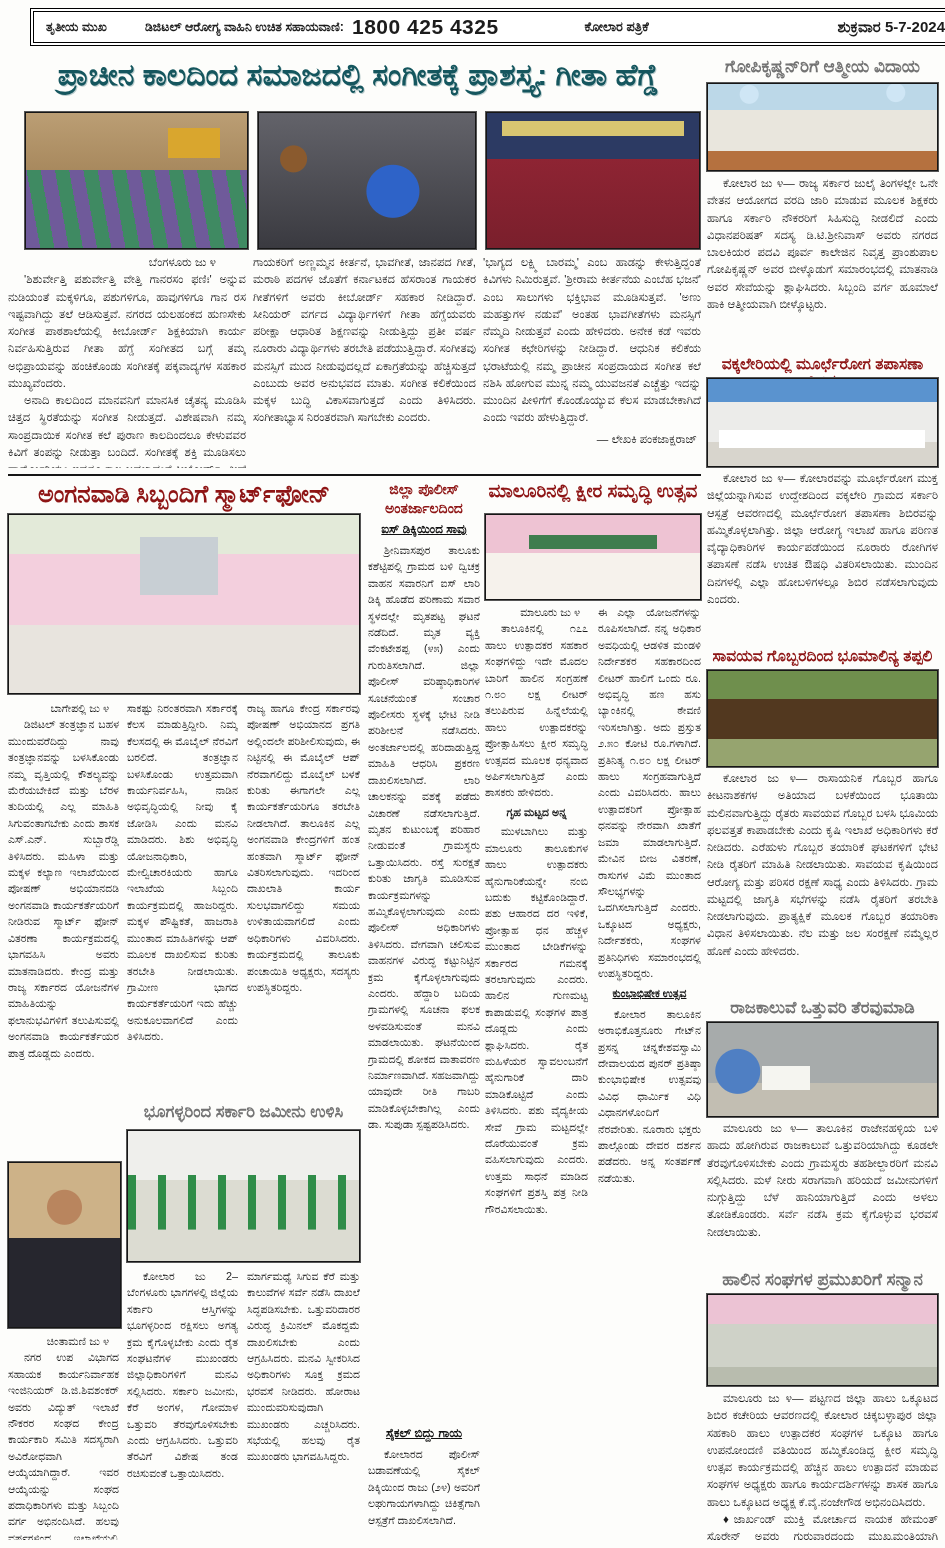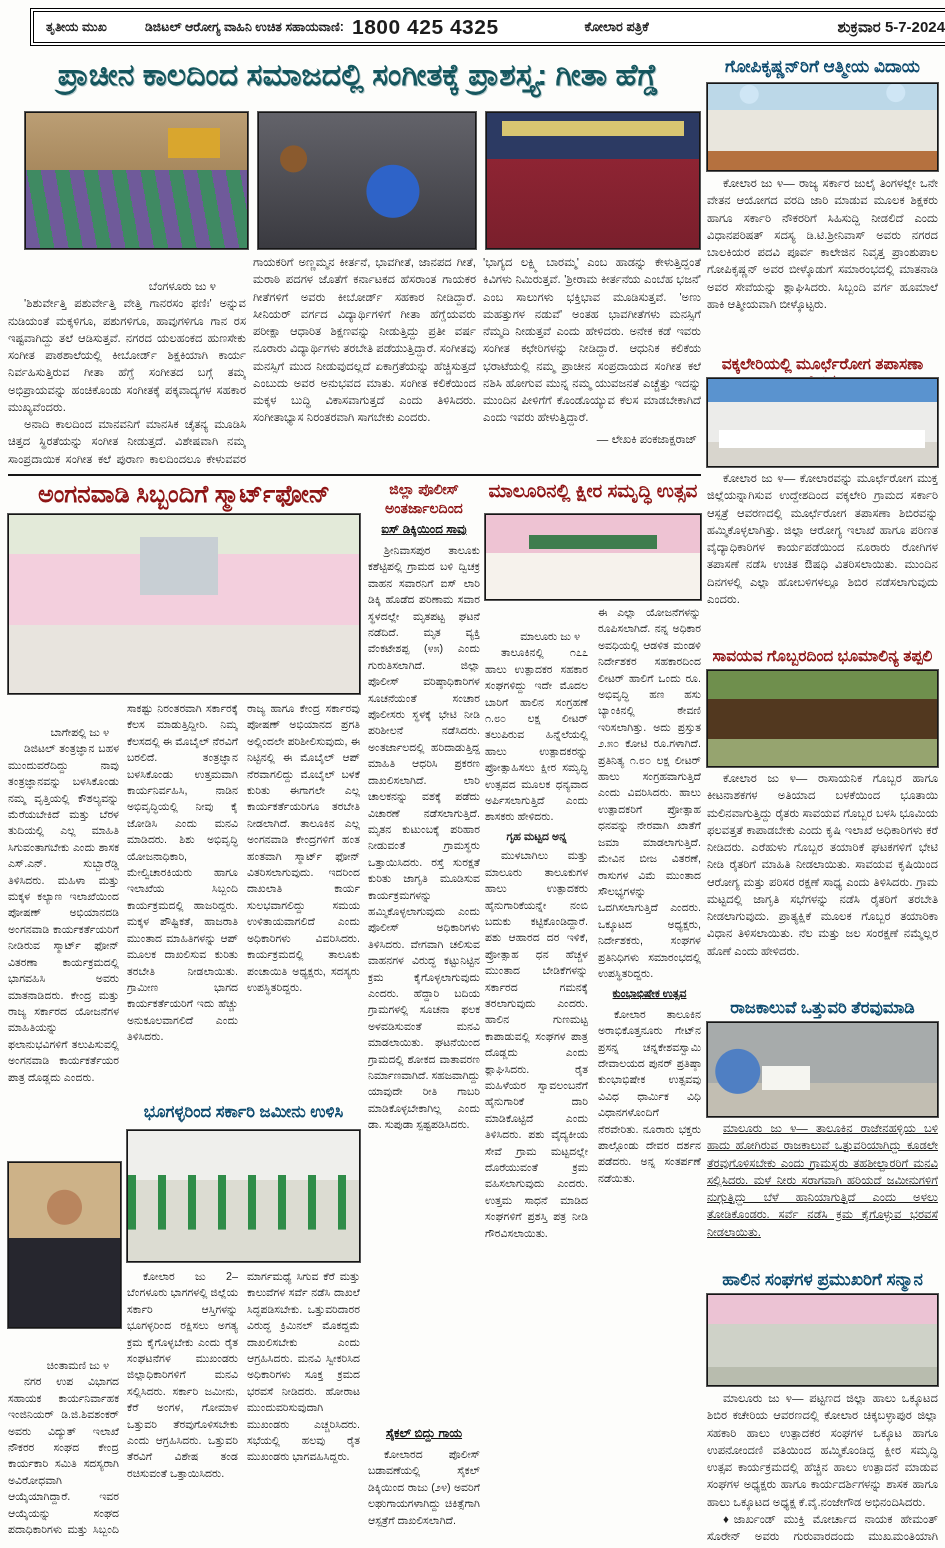--- a/index.html
+++ b/index.html
@@ -10,27 +10,27 @@
   .masthead{display:flex;align-items:center;border:4px double #000;background:#fff;
             padding:0 12px;box-sizing:border-box;}
   .mh-label{font-weight:bold;font-size:12.5px;}
   .mh-help{font-weight:bold;font-size:12.5px;margin-left:38px;}
   .mh-num{font-weight:bold;font-size:21px;letter-spacing:.5px;margin-left:8px;font-family:"Liberation Sans",sans-serif;}
   .mh-paper{font-weight:bold;font-size:13px;margin-left:86px;}
   .mh-date{font-weight:bold;font-size:15px;margin-left:auto;}
   .hl-teal{color:#15565e;font-weight:bold;text-align:center;line-height:1.15;
            text-shadow:1px 1px 0 rgba(21,86,94,.28);}
   .hl-red{color:#8e1515;font-weight:bold;text-align:center;line-height:1.12;}
-  .hl-blue{color:#0c4a6e;font-weight:bold;text-align:center;line-height:1.12;}
+  .hl-blue{color:#737373;font-weight:bold;text-align:center;line-height:1.12;}
   .kicker{color:#8e1515;font-weight:bold;text-align:center;line-height:1.15;}
   .subline{font-weight:bold;text-decoration:underline;text-align:center;color:#111;}
   .photo{border:1px solid #161616;box-shadow:0 0 0 1px #555;box-sizing:border-box;}
   .col{font-size:11.5px;line-height:1.5;text-align:justify;overflow:hidden;}
   .ncol{font-size:10.8px;line-height:1.52;text-align:justify;overflow:hidden;}
-  .dateline{text-align:right;padding-right:30px;font-size:11.5px;margin-top:24px;}
+  .dateline{text-align:right;padding-right:30px;font-size:11.5px;}
   .para{text-indent:16px;}
   .sig{font-weight:normal;text-align:right;padding-right:4px;margin-top:4px;}
   .rule{border-top:2px solid #161616;}
   .boldsub{font-weight:bold;text-align:center;}
 </style>
 </head>
 <body>
 
 <div id="page">
 
@@ -93,21 +93,21 @@
        background:linear-gradient(180deg,#6f8f4d 0 30%, #52381f 30% 72%, #96a46f 72%);"></div>
   <div class="abs col" style="left:707px;top:770px;width:231px;height:226px;">
     <div class="para">ಕೋಲಾರ ಜು ೪— ರಾಸಾಯನಿಕ ಗೊಬ್ಬರ ಹಾಗೂ ಕೀಟನಾಶಕಗಳ ಅತಿಯಾದ ಬಳಕೆಯಿಂದ ಭೂತಾಯಿ ಮಲಿನವಾಗುತ್ತಿದ್ದು ರೈತರು ಸಾವಯವ ಗೊಬ್ಬರ ಬಳಸಿ ಭೂಮಿಯ ಫಲವತ್ತತೆ ಕಾಪಾಡಬೇಕು ಎಂದು ಕೃಷಿ ಇಲಾಖೆ ಅಧಿಕಾರಿಗಳು ಕರೆ ನೀಡಿದರು. ಎರೆಹುಳು ಗೊಬ್ಬರ ತಯಾರಿಕೆ ಘಟಕಗಳಿಗೆ ಭೇಟಿ ನೀಡಿ ರೈತರಿಗೆ ಮಾಹಿತಿ ನೀಡಲಾಯಿತು. ಸಾವಯವ ಕೃಷಿಯಿಂದ ಆರೋಗ್ಯ ಮತ್ತು ಪರಿಸರ ರಕ್ಷಣೆ ಸಾಧ್ಯ ಎಂದು ತಿಳಿಸಿದರು. ಗ್ರಾಮ ಮಟ್ಟದಲ್ಲಿ ಜಾಗೃತಿ ಸಭೆಗಳನ್ನು ನಡೆಸಿ ರೈತರಿಗೆ ತರಬೇತಿ ನೀಡಲಾಗುವುದು. ಪ್ರಾತ್ಯಕ್ಷಿಕೆ ಮೂಲಕ ಗೊಬ್ಬರ ತಯಾರಿಕಾ ವಿಧಾನ ತಿಳಿಸಲಾಯಿತು. ನೆಲ ಮತ್ತು ಜಲ ಸಂರಕ್ಷಣೆ ನಮ್ಮೆಲ್ಲರ ಹೊಣೆ ಎಂದು ಹೇಳಿದರು.</div>
   </div>
 
   <div class="abs hl-blue" style="left:707px;top:998px;width:231px;font-size:16.5px;">ರಾಜಕಾಲುವೆ ಒತ್ತುವರಿ ತೆರವುಮಾಡಿ</div>
   <div class="abs photo" style="left:707px;top:1022px;width:231px;height:95px;
        background:linear-gradient(#f5f5f0,#f5f5f0) no-repeat 30% 62%/48px 24px,
        radial-gradient(circle at 13% 52%, #4f7fc3 0 22px, rgba(0,0,0,0) 23px),
        linear-gradient(180deg,#a7abab 0 64%, #c2beb2 64%);"></div>
-  <div class="abs col" style="left:707px;top:1120px;width:231px;height:149px;text-decoration:underline;">
+  <div class="abs col" style="left:707px;top:1120px;width:231px;height:149px;">
     <div class="para">ಮಾಲೂರು ಜು ೪— ತಾಲೂಕಿನ ರಾಜೇನಹಳ್ಳಿಯ ಬಳಿ ಹಾದು ಹೋಗಿರುವ ರಾಜಕಾಲುವೆ ಒತ್ತುವರಿಯಾಗಿದ್ದು ಕೂಡಲೇ ತೆರವುಗೊಳಿಸಬೇಕು ಎಂದು ಗ್ರಾಮಸ್ಥರು ತಹಶೀಲ್ದಾರರಿಗೆ ಮನವಿ ಸಲ್ಲಿಸಿದರು. ಮಳೆ ನೀರು ಸರಾಗವಾಗಿ ಹರಿಯದೆ ಜಮೀನುಗಳಿಗೆ ನುಗ್ಗುತ್ತಿದ್ದು ಬೆಳೆ ಹಾನಿಯಾಗುತ್ತಿದೆ ಎಂದು ಅಳಲು ತೋಡಿಕೊಂಡರು. ಸರ್ವೆ ನಡೆಸಿ ಕ್ರಮ ಕೈಗೊಳ್ಳುವ ಭರವಸೆ ನೀಡಲಾಯಿತು.</div>
   </div>
 
   <div class="abs hl-blue" style="left:707px;top:1270px;width:231px;font-size:17px;">ಹಾಲಿನ ಸಂಘಗಳ ಪ್ರಮುಖರಿಗೆ ಸನ್ಮಾನ</div>
   <div class="abs photo" style="left:707px;top:1294px;width:231px;height:92px;
        background:linear-gradient(180deg,#ecc3d4 0 32%, #cfd2c8 32% 80%, #b8bcae 80%);"></div>
   <div class="abs col" style="left:707px;top:1390px;width:231px;height:150px;">
     <div class="para">ಮಾಲೂರು ಜು ೪— ಪಟ್ಟಣದ ಜಿಲ್ಲಾ ಹಾಲು ಒಕ್ಕೂಟದ ಶಿಬಿರ ಕಚೇರಿಯ ಆವರಣದಲ್ಲಿ ಕೋಲಾರ ಚಿಕ್ಕಬಳ್ಳಾಪುರ ಜಿಲ್ಲಾ ಸಹಕಾರಿ ಹಾಲು ಉತ್ಪಾದಕರ ಸಂಘಗಳ ಒಕ್ಕೂಟ ಹಾಗೂ ಉಪನೋಂದಣಿ ವತಿಯಿಂದ ಹಮ್ಮಿಕೊಂಡಿದ್ದ ಕ್ಷೀರ ಸಮೃದ್ಧಿ ಉತ್ಸವ ಕಾರ್ಯಕ್ರಮದಲ್ಲಿ ಹೆಚ್ಚಿನ ಹಾಲು ಉತ್ಪಾದನೆ ಮಾಡುವ ಸಂಘಗಳ ಅಧ್ಯಕ್ಷರು ಹಾಗೂ ಕಾರ್ಯದರ್ಶಿಗಳನ್ನು ಶಾಸಕ ಹಾಗೂ ಹಾಲು ಒಕ್ಕೂಟದ ಅಧ್ಯಕ್ಷ ಕೆ.ವೈ.ನಂಜೇಗೌಡ ಅಭಿನಂದಿಸಿದರು.</div>
     <div class="para">♦ಜಾರ್ಖಂಡ್ ಮುಕ್ತಿ ಮೋರ್ಚಾದ ನಾಯಕ ಹೇಮಂತ್ ಸೊರೇನ್ ಅವರು ಗುರುವಾರದಂದು ಮುಖ್ಯಮಂತ್ರಿಯಾಗಿ ಪ್ರಮಾಣ ವಚನ ಸ್ವೀಕರಿಸಿದರು.</div>
   </div>

